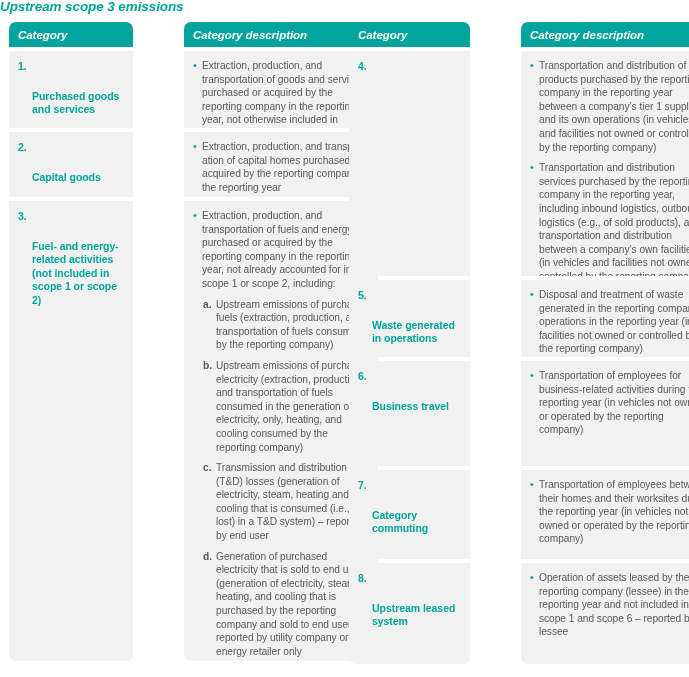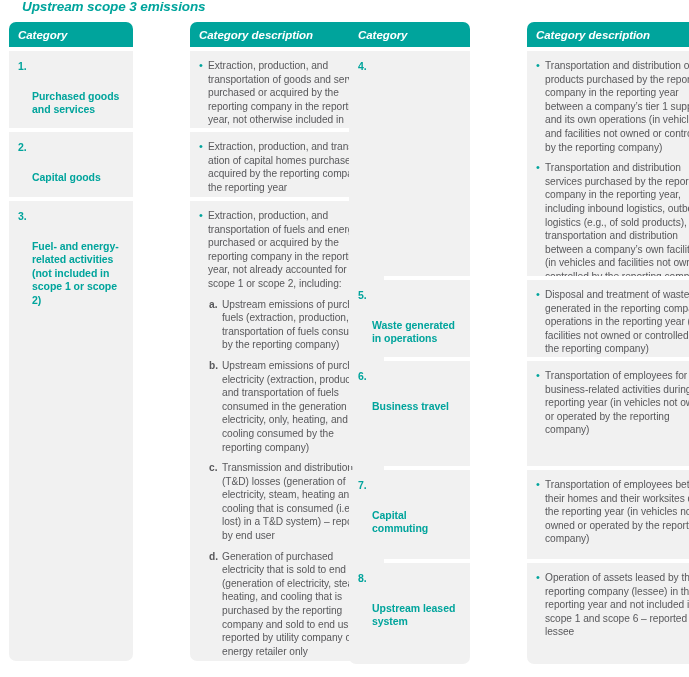--- a/index.html
+++ b/index.html
@@ -7,27 +7,27 @@
     width:689px;height:677px;
     background:#ffffff;
     font-family:"Liberation Sans", sans-serif;
     color:#58585b;
     overflow:hidden;
   }
   #page{position:relative;width:689px;height:677px;}
 
   
   .title{
-    position:absolute;left:22px;top:-1px;
+    position:absolute;left:0;top:-1px;
     font-size:13.5px;font-weight:bold;font-style:italic;
     color:#00a49c;letter-spacing:-0.1px;
   }
 
   
-  .half{position:absolute;top:22px;display:flex;gap:21px;}
+  .half{position:absolute;top:22px;display:flex;gap:15px;}
   .half.left{left:9px;}
   .half.right{left:349px;}
 
   .col{display:flex;flex-direction:column;gap:4px;}
   .col.cat{width:124px;}
   .col.desc{width:194px;padding-left:36px;}
   .right .col.cat{width:121px;}
   .right .col.desc{width:197px;}
 
   .colhead{
@@ -173,21 +173,21 @@
       </div>
       <div class="cell catcell" style="height:105px;">
         <div class="catline">
           <span class="catnum">6.</span>
           <span class="cattext">Business travel</span>
         </div>
       </div>
       <div class="cell catcell" style="height:89px;">
         <div class="catline">
           <span class="catnum">7.</span>
-          <span class="cattext">Capital commuting</span>
+          <span class="cattext">Category commuting</span>
         </div>
       </div>
       <div class="cell catcell last" style="height:101px;">
         <div class="catline">
           <span class="catnum">8.</span>
           <span class="cattext">Upstream leased system</span>
         </div>
       </div>
     </div>
 

